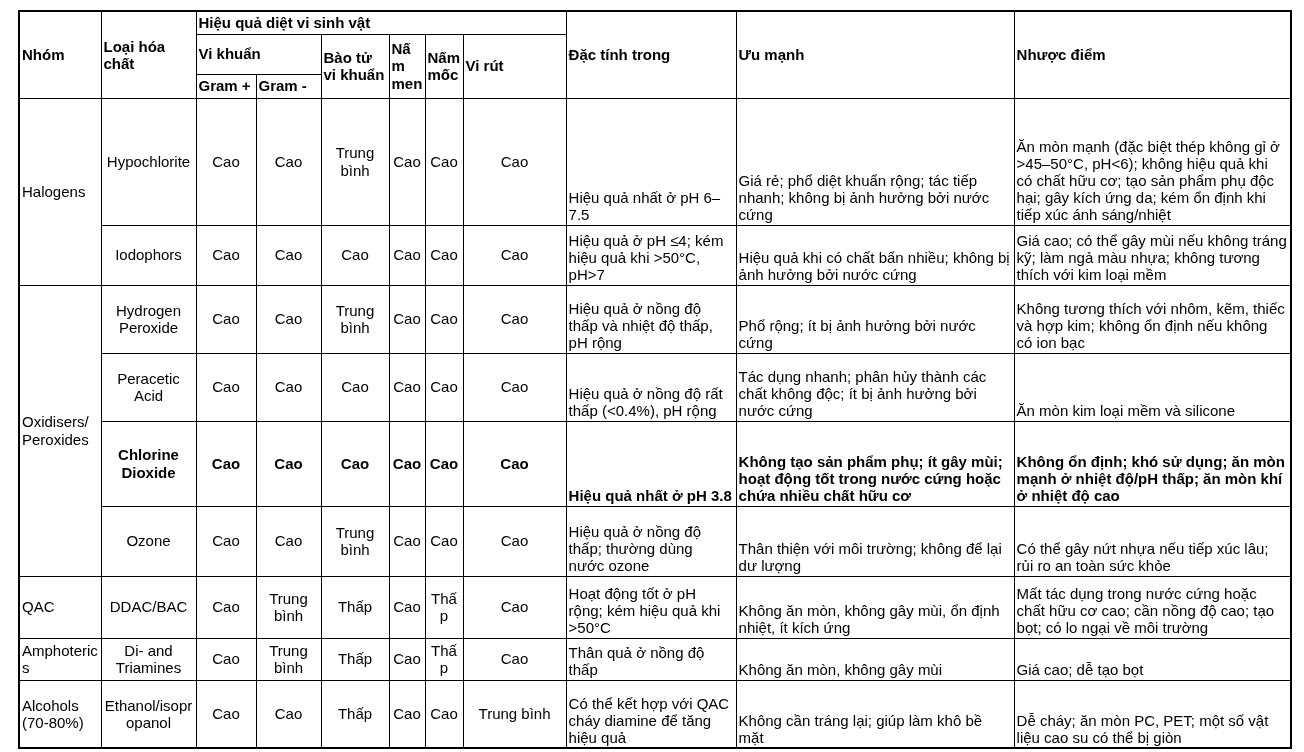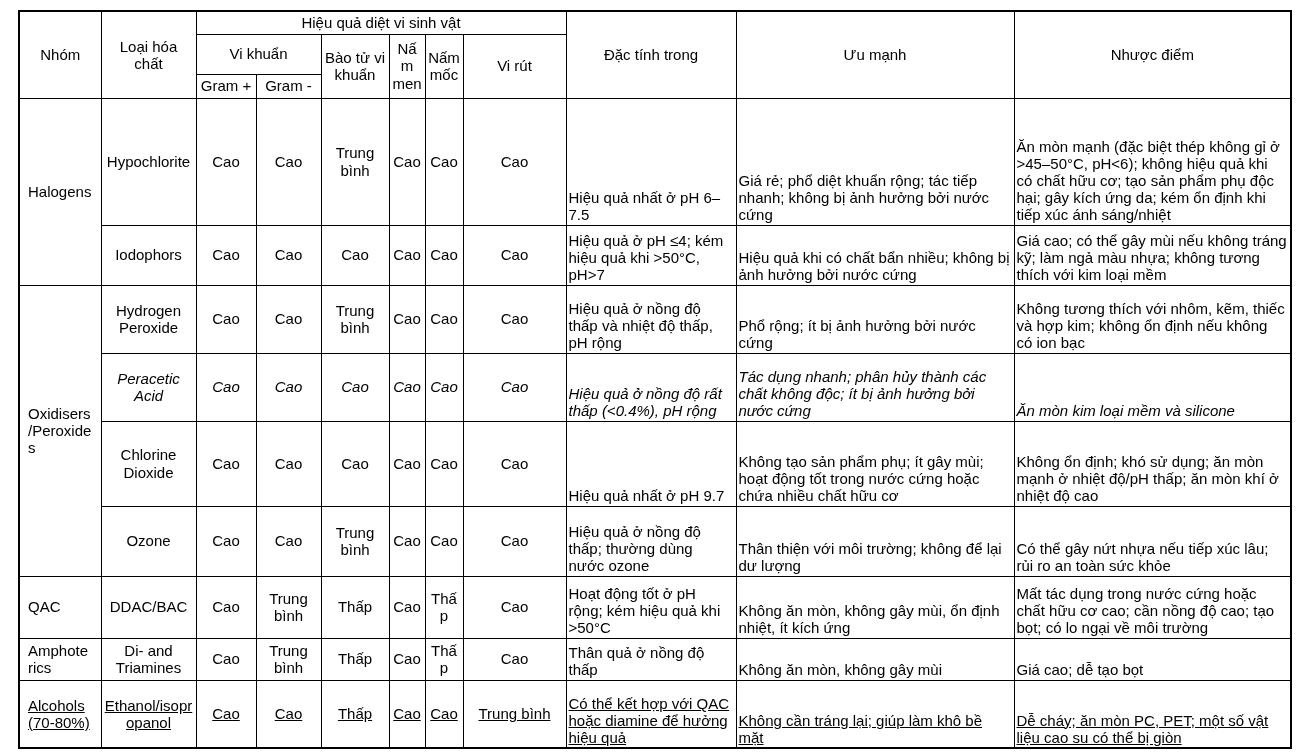--- a/index.html
+++ b/index.html
@@ -17,40 +17,40 @@
     font-size:15px;
     line-height:1.14;
   }
   th,td{
     border:1px solid #000;
     overflow:hidden;
     word-wrap:break-word;
     overflow-wrap:break-word;
   }
   th{
-    font-weight:normal;
-    text-align:center;
+    font-weight:bold;
+    text-align:left;
     vertical-align:middle;
     padding:0 2px;
   }
   td.c{ text-align:center; vertical-align:middle; padding:0 2px; }
-  td.g{ text-align:left;   vertical-align:middle; padding:0 8px; }
+  td.g{ text-align:left;   vertical-align:middle; padding:0 2px; }
   td.t{ text-align:left;   vertical-align:bottom; padding:0 3px 1px 2px;margin-top:48px; }
   thead tr:nth-child(1){height:23px;}
   thead tr:nth-child(2){height:40px;}
   thead tr:nth-child(3){height:24px;}
   tbody tr:nth-child(1){height:127px;}
   tbody tr:nth-child(2){height:60px;}
   tbody tr:nth-child(3){height:68px;}
-  tbody tr:nth-child(4){height:68px;font-style:italic;}
-  tbody tr:nth-child(5){height:85px;}
+  tbody tr:nth-child(4){height:68px;}
+  tbody tr:nth-child(5){height:85px;font-weight:bold;}
   tbody tr:nth-child(6){height:70px;}
   tbody tr:nth-child(7){height:62px;}
   tbody tr:nth-child(8){height:42px;}
-  tbody tr:nth-child(9){height:68px;text-decoration:underline;}
+  tbody tr:nth-child(9){height:68px;}
 </style>
 </head>
 <body>
 
 <table>
   <colgroup>
     <col style="width:82px">
     <col style="width:95px">
     <col style="width:60px">
     <col style="width:65px">
@@ -135,21 +135,21 @@
         <td class="t">Ăn mòn kim loại mềm và silicone</td>
       </tr>
       <tr>
         <td class="c">Chlorine Dioxide</td>
         <td class="c">Cao</td>
         <td class="c">Cao</td>
         <td class="c">Cao</td>
         <td class="c">Cao</td>
         <td class="c">Cao</td>
         <td class="c">Cao</td>
-        <td class="t">Hiệu quả nhất ở pH 9.7</td>
+        <td class="t">Hiệu quả nhất ở pH 3.8</td>
         <td class="t">Không tạo sản phẩm phụ; ít gây mùi; hoạt động tốt trong nước cứng hoặc chứa nhiều chất hữu cơ</td>
         <td class="t">Không ổn định; khó sử dụng; ăn mòn mạnh ở nhiệt độ/pH thấp; ăn mòn khí ở nhiệt độ cao</td>
       </tr>
       <tr>
         <td class="c">Ozone</td>
         <td class="c">Cao</td>
         <td class="c">Cao</td>
         <td class="c">Trung bình</td>
         <td class="c">Cao</td>
         <td class="c">Cao</td>
@@ -186,18 +186,18 @@
       </tr>
       <tr>
         <td rowspan="1" class="g">Alcohols (70-80%)</td>
         <td class="c">Ethanol/isopropanol</td>
         <td class="c">Cao</td>
         <td class="c">Cao</td>
         <td class="c">Thấp</td>
         <td class="c">Cao</td>
         <td class="c">Cao</td>
         <td class="c">Trung bình</td>
-        <td class="t">Có thể kết hợp với QAC hoặc diamine để hưởng hiệu quả</td>
+        <td class="t">Có thể kết hợp với QAC cháy diamine để tăng hiệu quả</td>
         <td class="t">Không cần tráng lại; giúp làm khô bề mặt</td>
         <td class="t">Dễ cháy; ăn mòn PC, PET; một số vật liệu cao su có thể bị giòn</td>
       </tr>
     </tbody>
 </table>
 
 </body></html>

